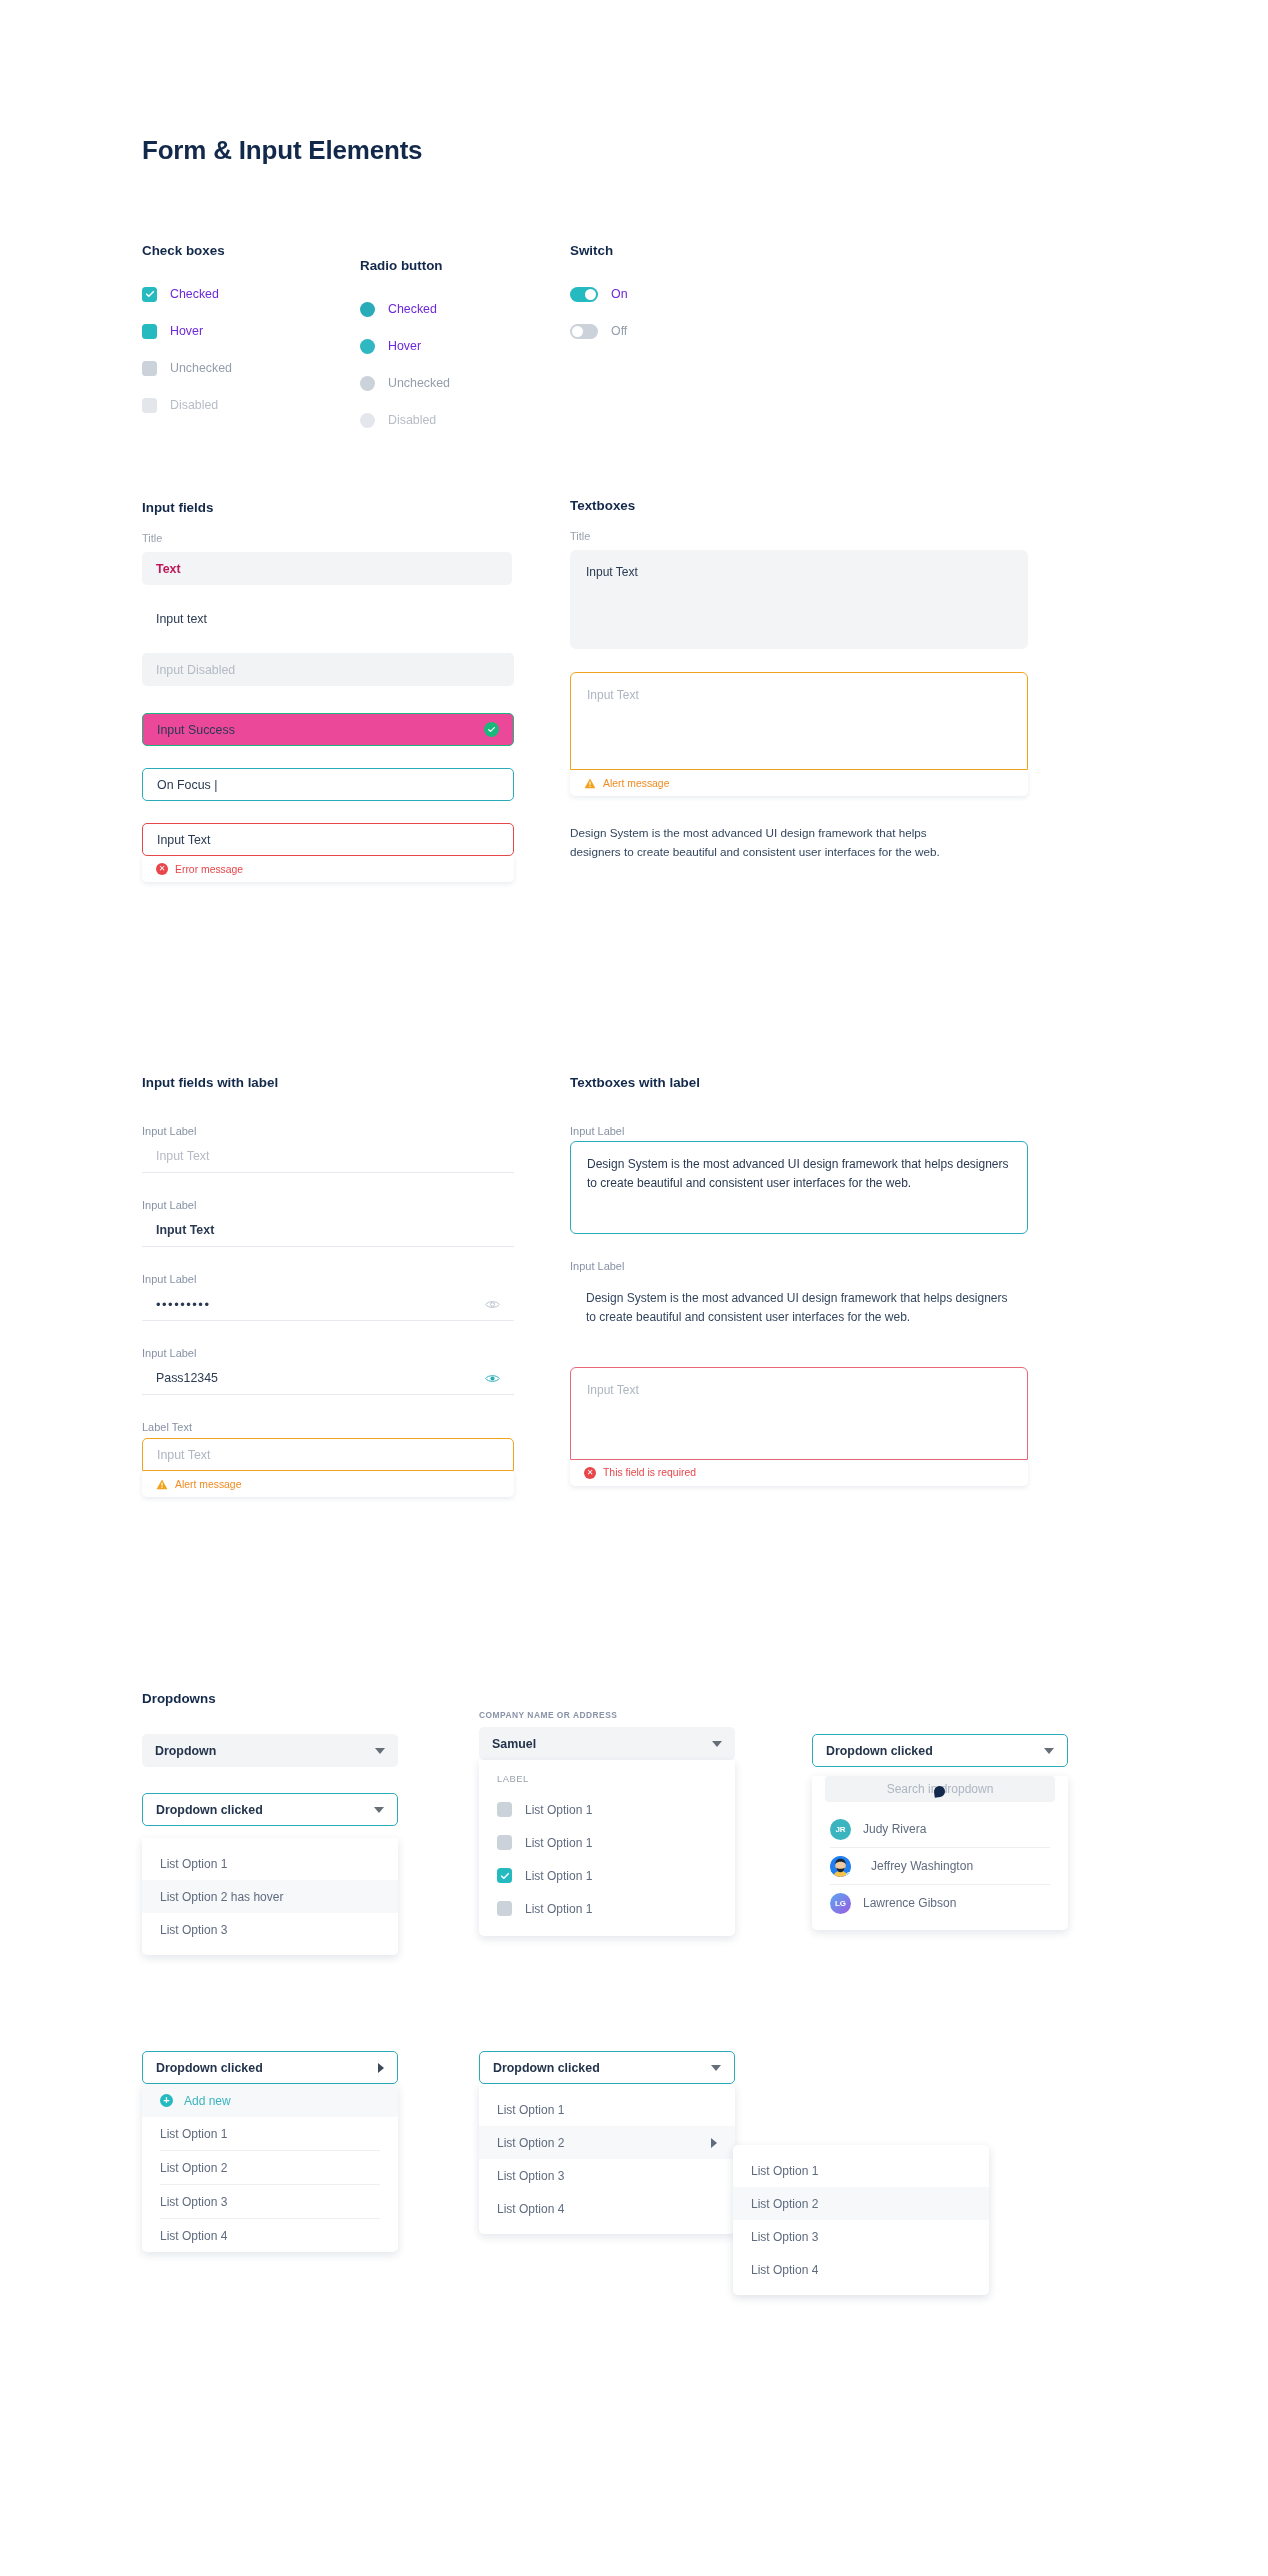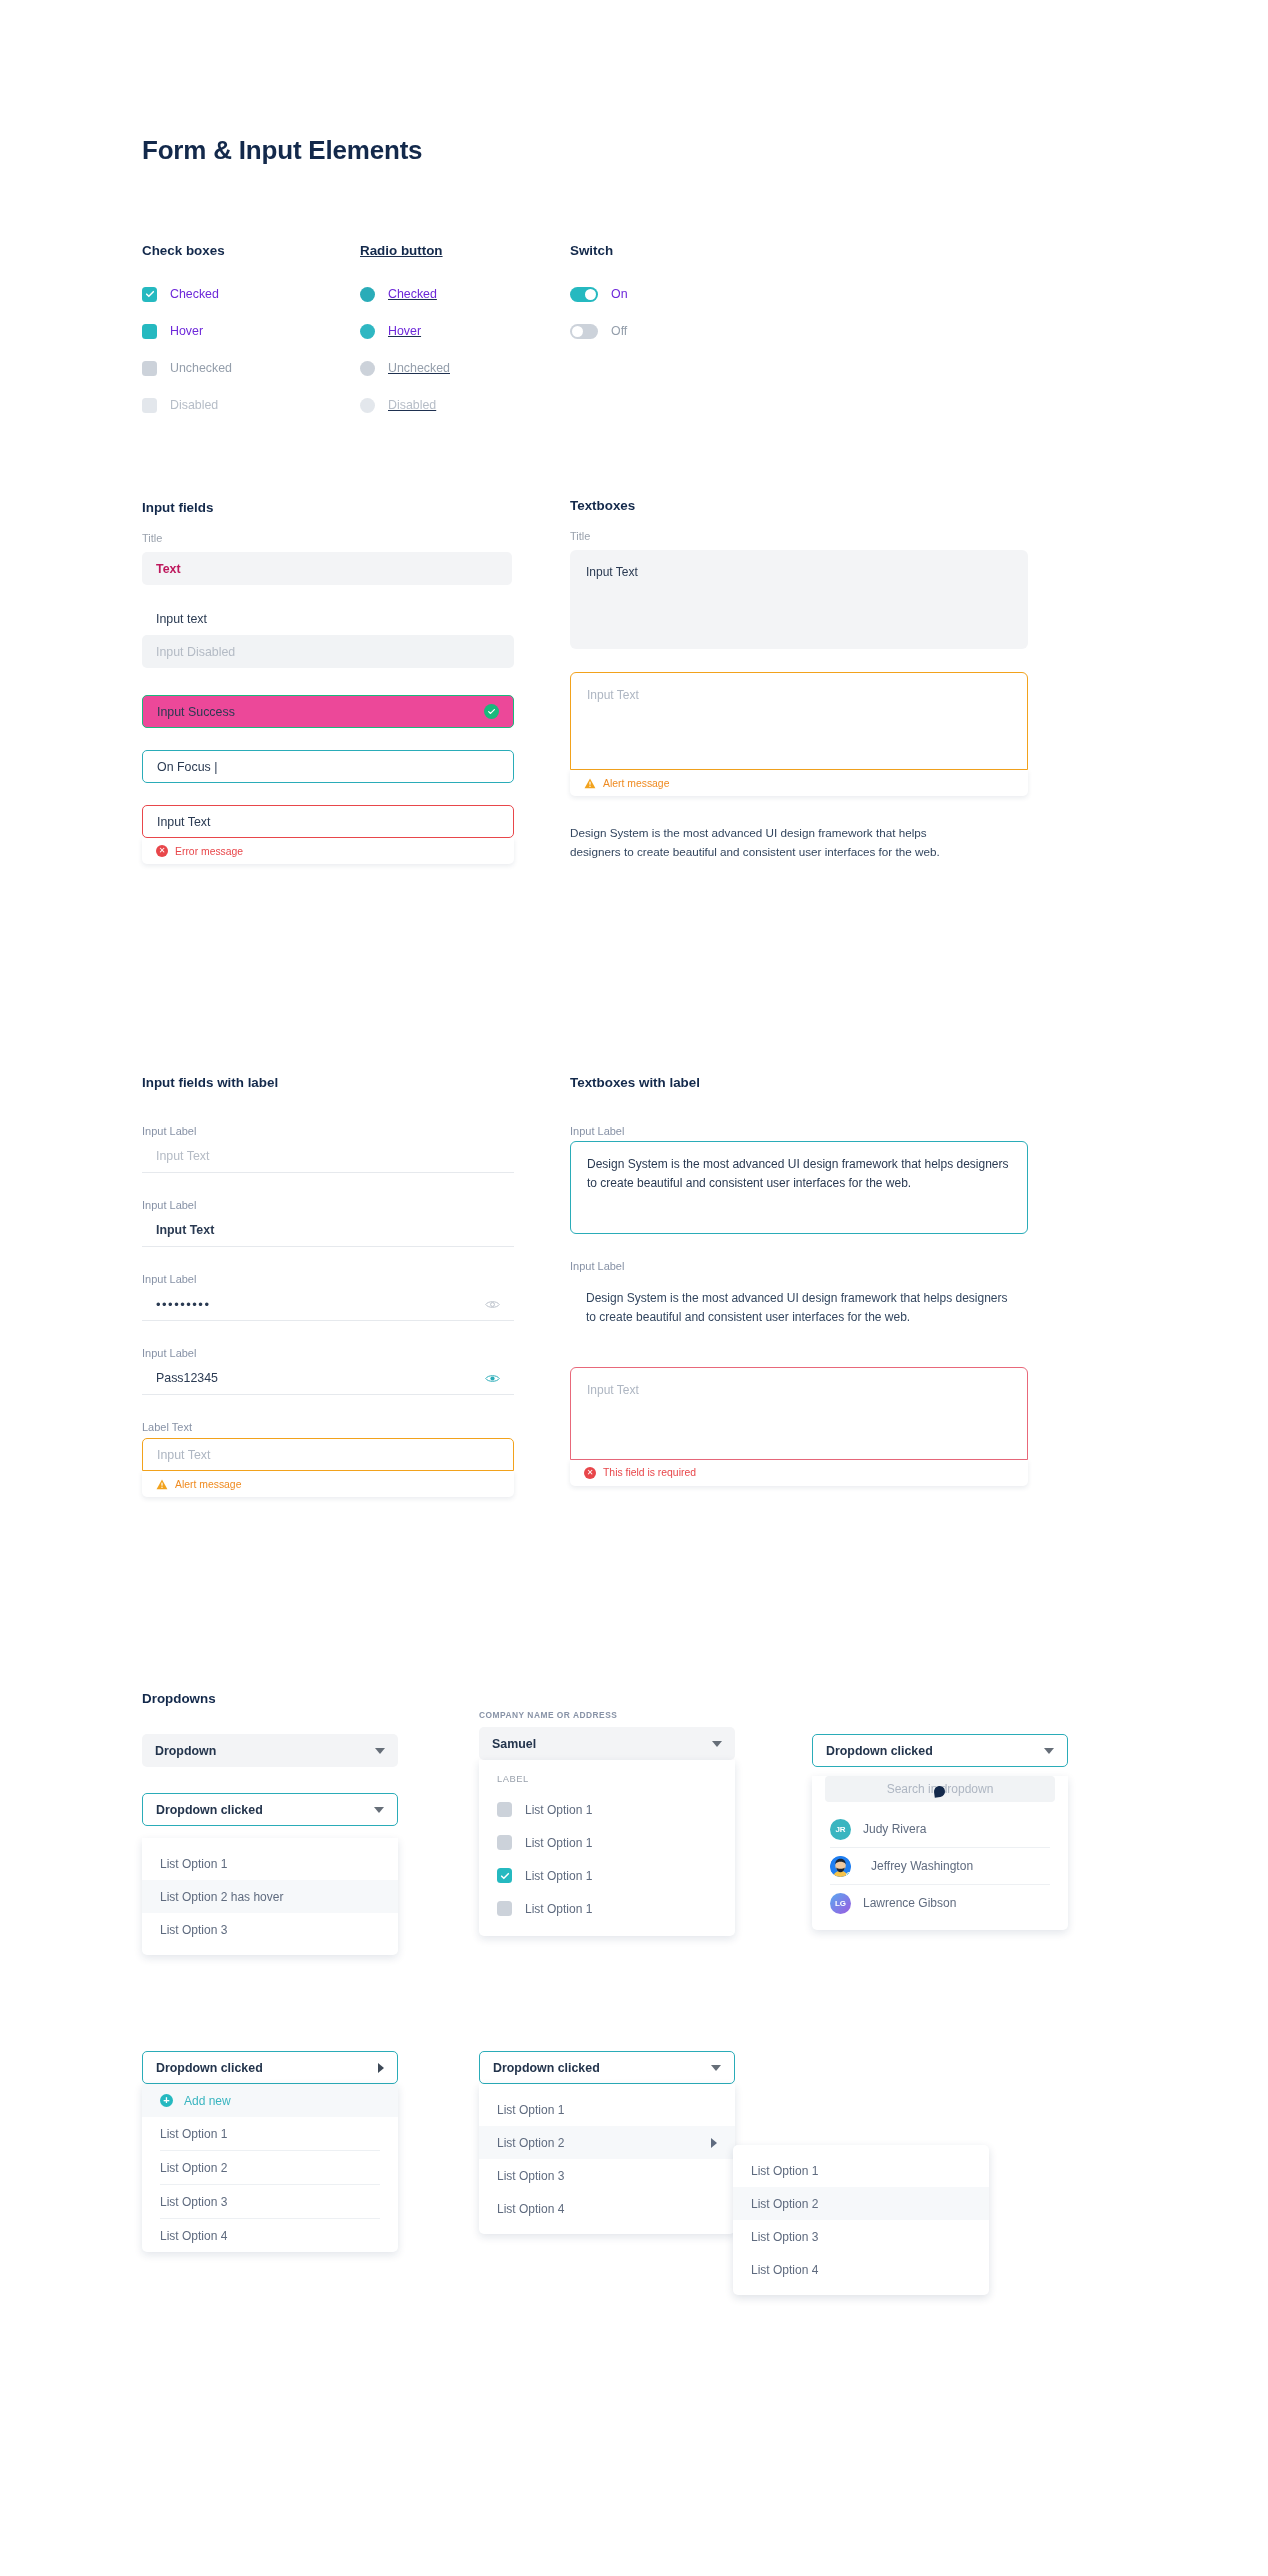--- a/index.html
+++ b/index.html
@@ -129,21 +129,21 @@
     <div class="opt-row">
       <span class="cb off"></span>
       <span class="row-label" style="color:#949eab;">Unchecked</span>
     </div>
     <div class="opt-row">
       <span class="cb dis"></span>
       <span class="row-label" style="color:#b6bdc7;">Disabled</span>
     </div>
   </div>
 
-  <div style="position:absolute;left:360px;top:243px;width:178px;text-decoration:underline;">
+  <div style="position:absolute;left:360px;top:258px;width:178px;">
     <div class="sec-title" style="margin-bottom:24px;">Radio button</div>
     <div class="opt-row">
       <span class="rb on"></span>
       <span class="row-label">Checked</span>
     </div>
     <div class="opt-row">
       <span class="rb hover"></span>
       <span class="row-label">Hover</span>
     </div>
     <div class="opt-row">
@@ -170,21 +170,21 @@
         </span>
       <span class="row-label" style="color:#949eab;">Off</span>
     </div>
   </div>
 
   <div style="position:absolute;left:142px;top:500px;width:372px;">
     <div class="sec-title">Input fields</div>
     <div class="small-label" style="margin-top:17px;">Title</div>
     <div class="inp filled" style="margin-top:8px;width:370px;">Text</div>
     <div class="inp-plain" style="margin-top:17px;color:#2a3a52;">Input text</div>
-    <div class="inp disabled" style="width:372px;">Input Disabled</div>
+    <div class="inp disabled" style="margin-top:18px;width:372px;">Input Disabled</div>
 
     <div class="inp success" style="margin-top:27px;width:372px;justify-content:space-between;">
       <span>Input Success</span>
       <span style="width:15px;height:15px;border-radius:50%;background:#19b97c;display:flex;align-items:center;justify-content:center;">
         <svg viewBox="0 0 12 12" style="width:9px;height:9px;">
             <path d="M2.2 6.2 L4.7 8.6 L9.8 3.4" fill="none" stroke="#fff" stroke-width="1.6" stroke-linecap="round" stroke-linejoin="round"></path>
           </svg>
       </span>
     </div>
 

